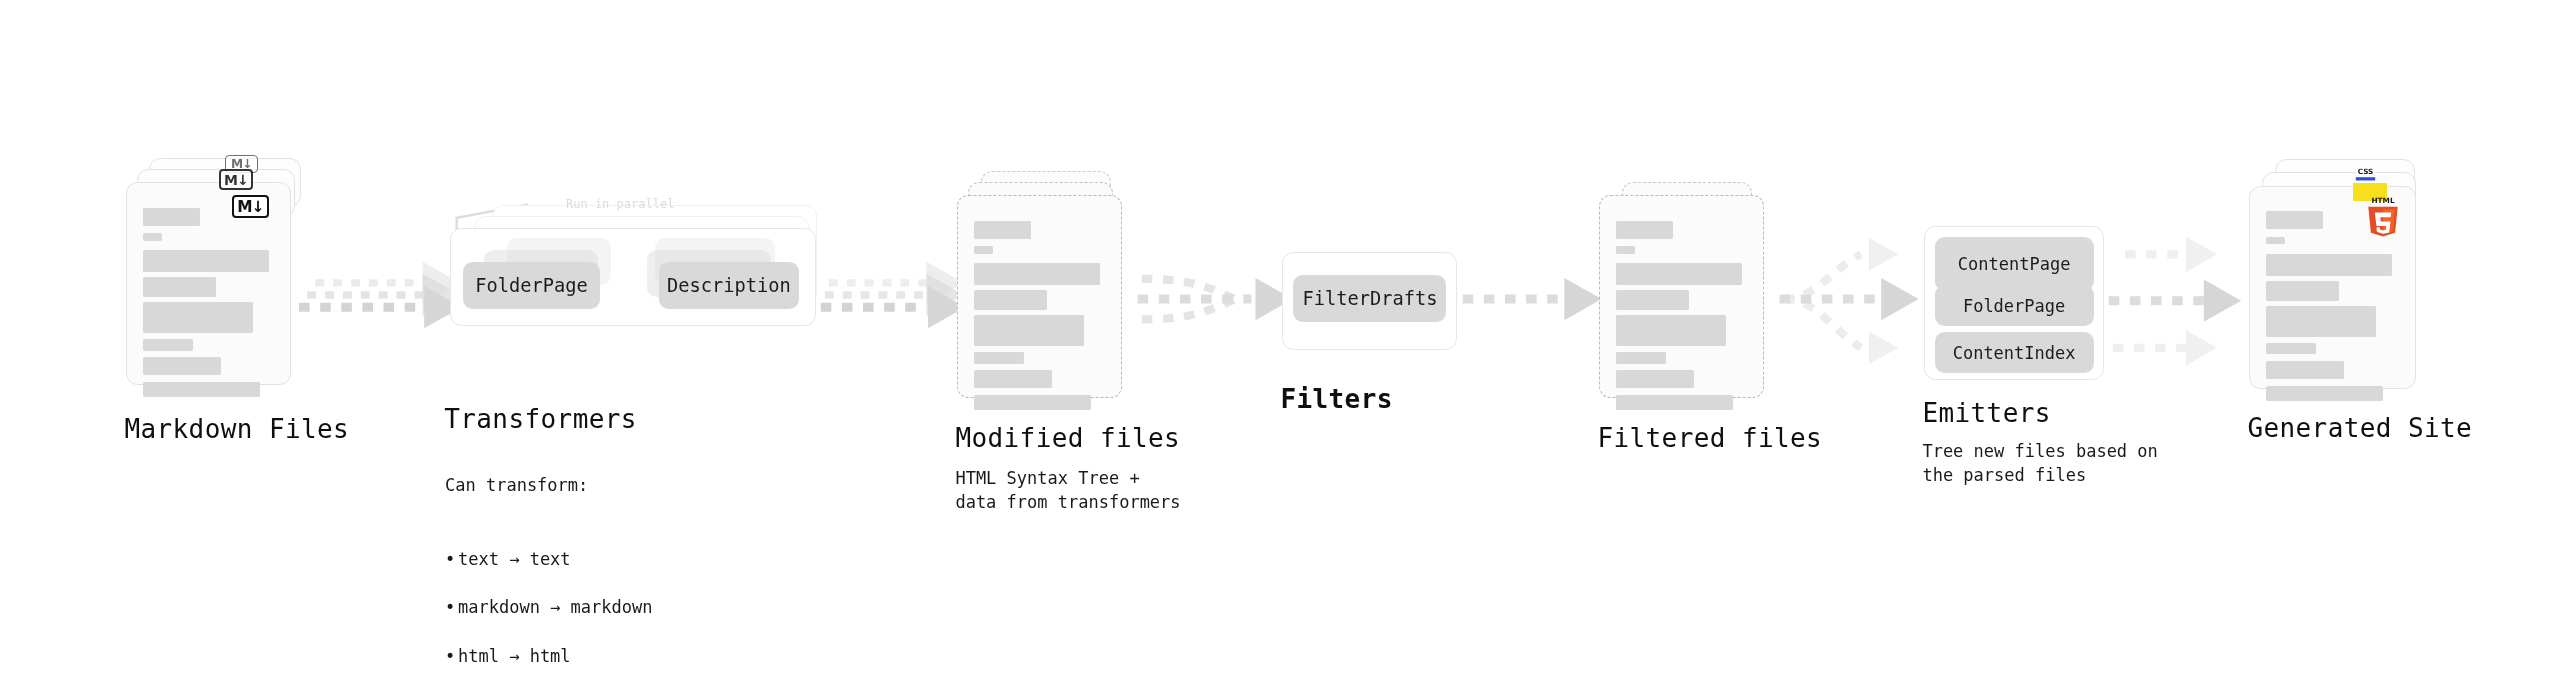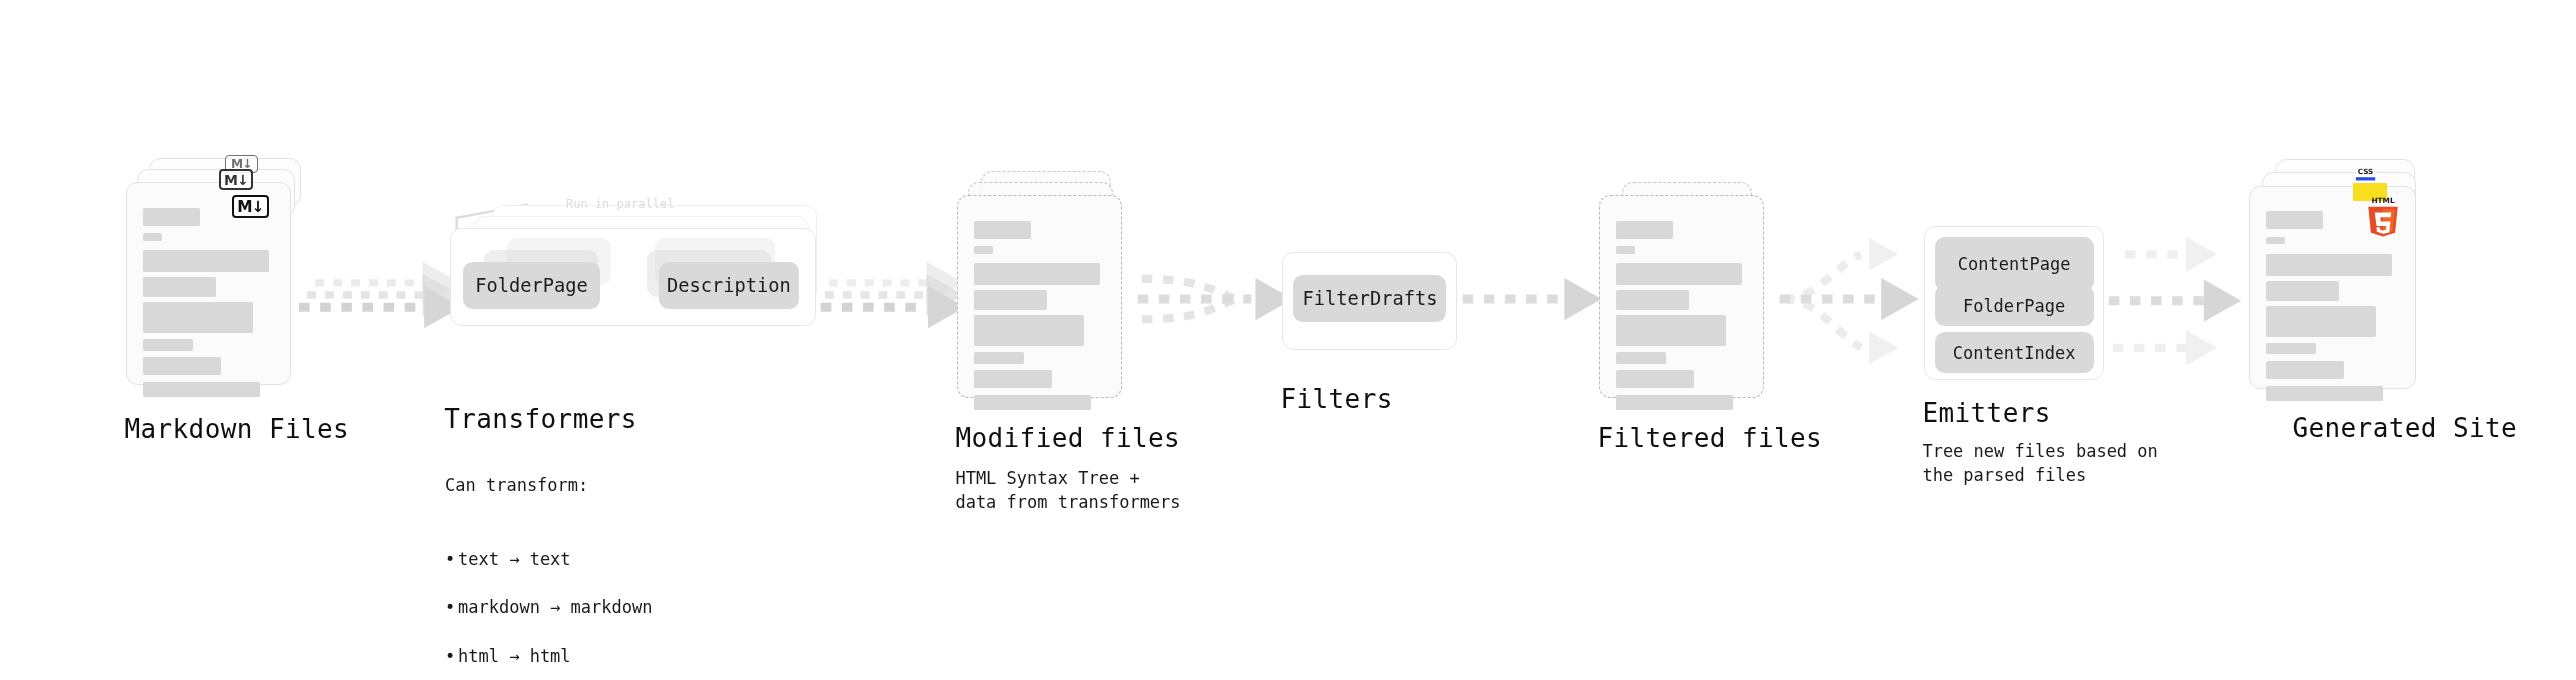--- a/index.html
+++ b/index.html
@@ -278,21 +278,21 @@
     <div class="title" style="left:-1.6px; top:252px;">Modified files</div>
     <div class="caption" style="left:-1.6px; top:295px; width:276px;">HTML Syntax Tree +
 data from transformers</div>
   </div>
 
   <div class="node" style="left:1282px; top:252px;">
     <div style="position:relative; width:175px; height:98px;">
       <div class="groupbox" style="left:0px; top:0px; width:175px; height:98px;"></div>
       <div class="pill" style="left:11.4px; top:23px; width:153px; height:47px;">FilterDrafts</div>
     </div>
-    <div class="title" style="left:-1.6px; top:132px;">Filters</div>
+    <div class="title" style="left:-1.6px; top:132px;font-weight:bold;">Filters</div>
   </div>
 
   <div class="node" style="left:1599px; top:171px;">
     <div class="doc-stack" style="width:175px; height:244px;">
       <div class="doc-card dashed" style="left:23px; top:11.4px; width:130px; height:37px; opacity:.8;"></div>
       <div class="doc-card dashed" style="left:0px; top:24.4px; width:165px; height:203px;">
         <div class="skel" style="left:16.3px; top:24.4px; width:57px; height:18px;"></div>
         <div class="skel" style="left:16.3px; top:50px; width:18.7px; height:7.3px;"></div>
         <div class="skel" style="left:16.3px; top:67px; width:126px; height:22px;"></div>
         <div class="skel" style="left:16.3px; top:94px; width:73px; height:19.5px;"></div>
@@ -340,17 +340,17 @@
 
       <div class="js-badge" style="left:104px; top:24.4px; width:34px; height:18px;"></div>
 
       <svg class="html5-badge" style="left:116px; top:37px; width:36px; height:41px;" viewBox="0 0 44 50">
         <text x="22" y="9" font-size="9" font-family="DejaVu Sans, sans-serif" font-weight="bold" fill="#1b1b1b" text-anchor="middle">HTML</text>
         <path d="M4 13 L40 13 L36.8 45 L22 49.5 L7.2 45 Z" fill="#e44d26"></path>
         <path d="M22 16 L36.5 16 L33.9 43.2 L22 46.7 Z" fill="#f16529"></path>
         <path d="M12 20 h20 l-0.6 6 h-12.6 l0.5 5 h11.7 l-1.4 13.6 L22 46 l-7.5 -2.3 l-0.5 -5.5 h4.1 l0.25 2.8 L22 42 l3.6 -1.1 l0.4 -4.2 h-12 Z" fill="#ffffff"></path>
       </svg>
     </div>
-    <div class="title" style="left:-1.6px; top:254px;margin-left:45px;">Generated Site</div>
+    <div class="title" style="left:-1.6px; top:254px;">Generated Site</div>
   </div>
 
 </div>
 
 
 </body></html>

